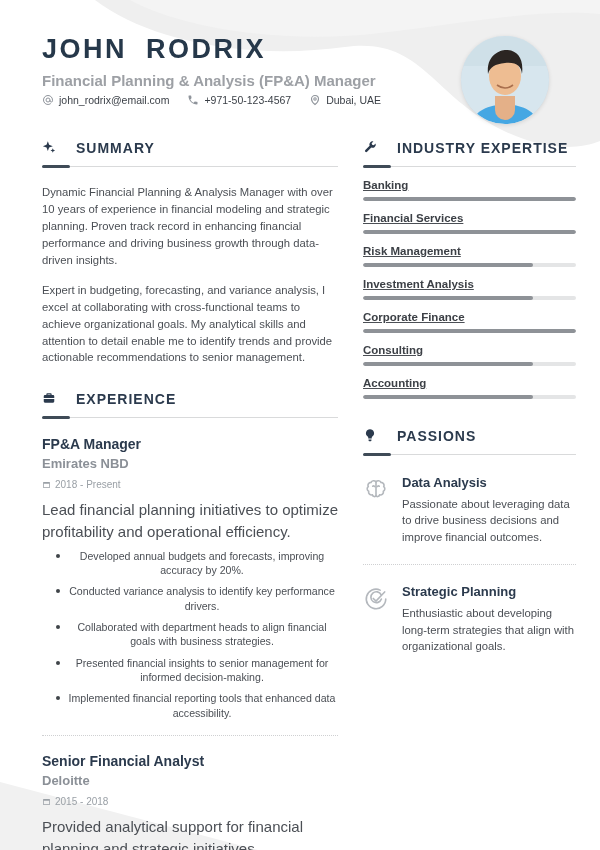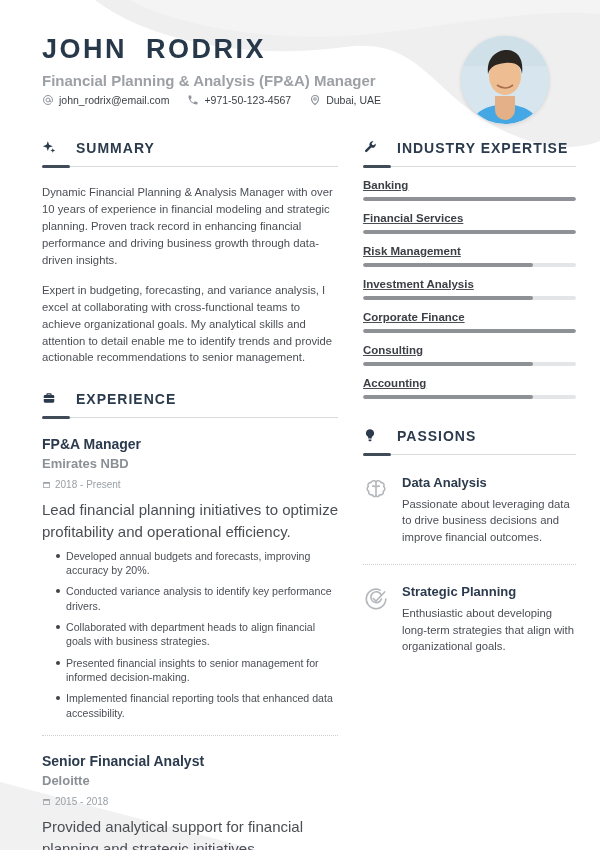--- a/index.html
+++ b/index.html
@@ -65,21 +65,21 @@
   .experience{margin-top:25px;}
   .job{margin-top:17px;}
   .job h3{font-size:14px;font-weight:800;color:#2b3a4d;margin:0 0 4px 0;}
   .company{font-size:13px;font-weight:700;color:#8b9097;margin:0 0 8px 0;}
   .dates{display:flex;align-items:center;gap:4px;font-size:10px;color:#9aa0a6;margin:0 0 9px 0;}
   .dates svg{color:#9aa0a6;}
   .job-desc{font-size:15px;line-height:1.45;margin:0 0 6px 0;}
   .job ul{margin:0;padding:0 0 0 14px;list-style:none;}
   .job li{
     position:relative;font-size:10.6px;line-height:1.35;
-    padding-left:10px;margin-bottom:7px;color:#4b4f55;
+    padding-left:10px;margin-bottom:7px;color:#4b4f55;text-align:center;
   }
   .job li::before{
     content:"";position:absolute;left:0;top:5px;width:4px;height:4px;
     border-radius:50%;background:#3f4449;
   }
   .dotted-div{border:0;border-top:1px dotted #cfd0d2;margin:15px 0 0 0;}
 
   
   .passions{margin-top:29px;}
   .passion{display:flex;gap:13px;margin-top:19px;}

